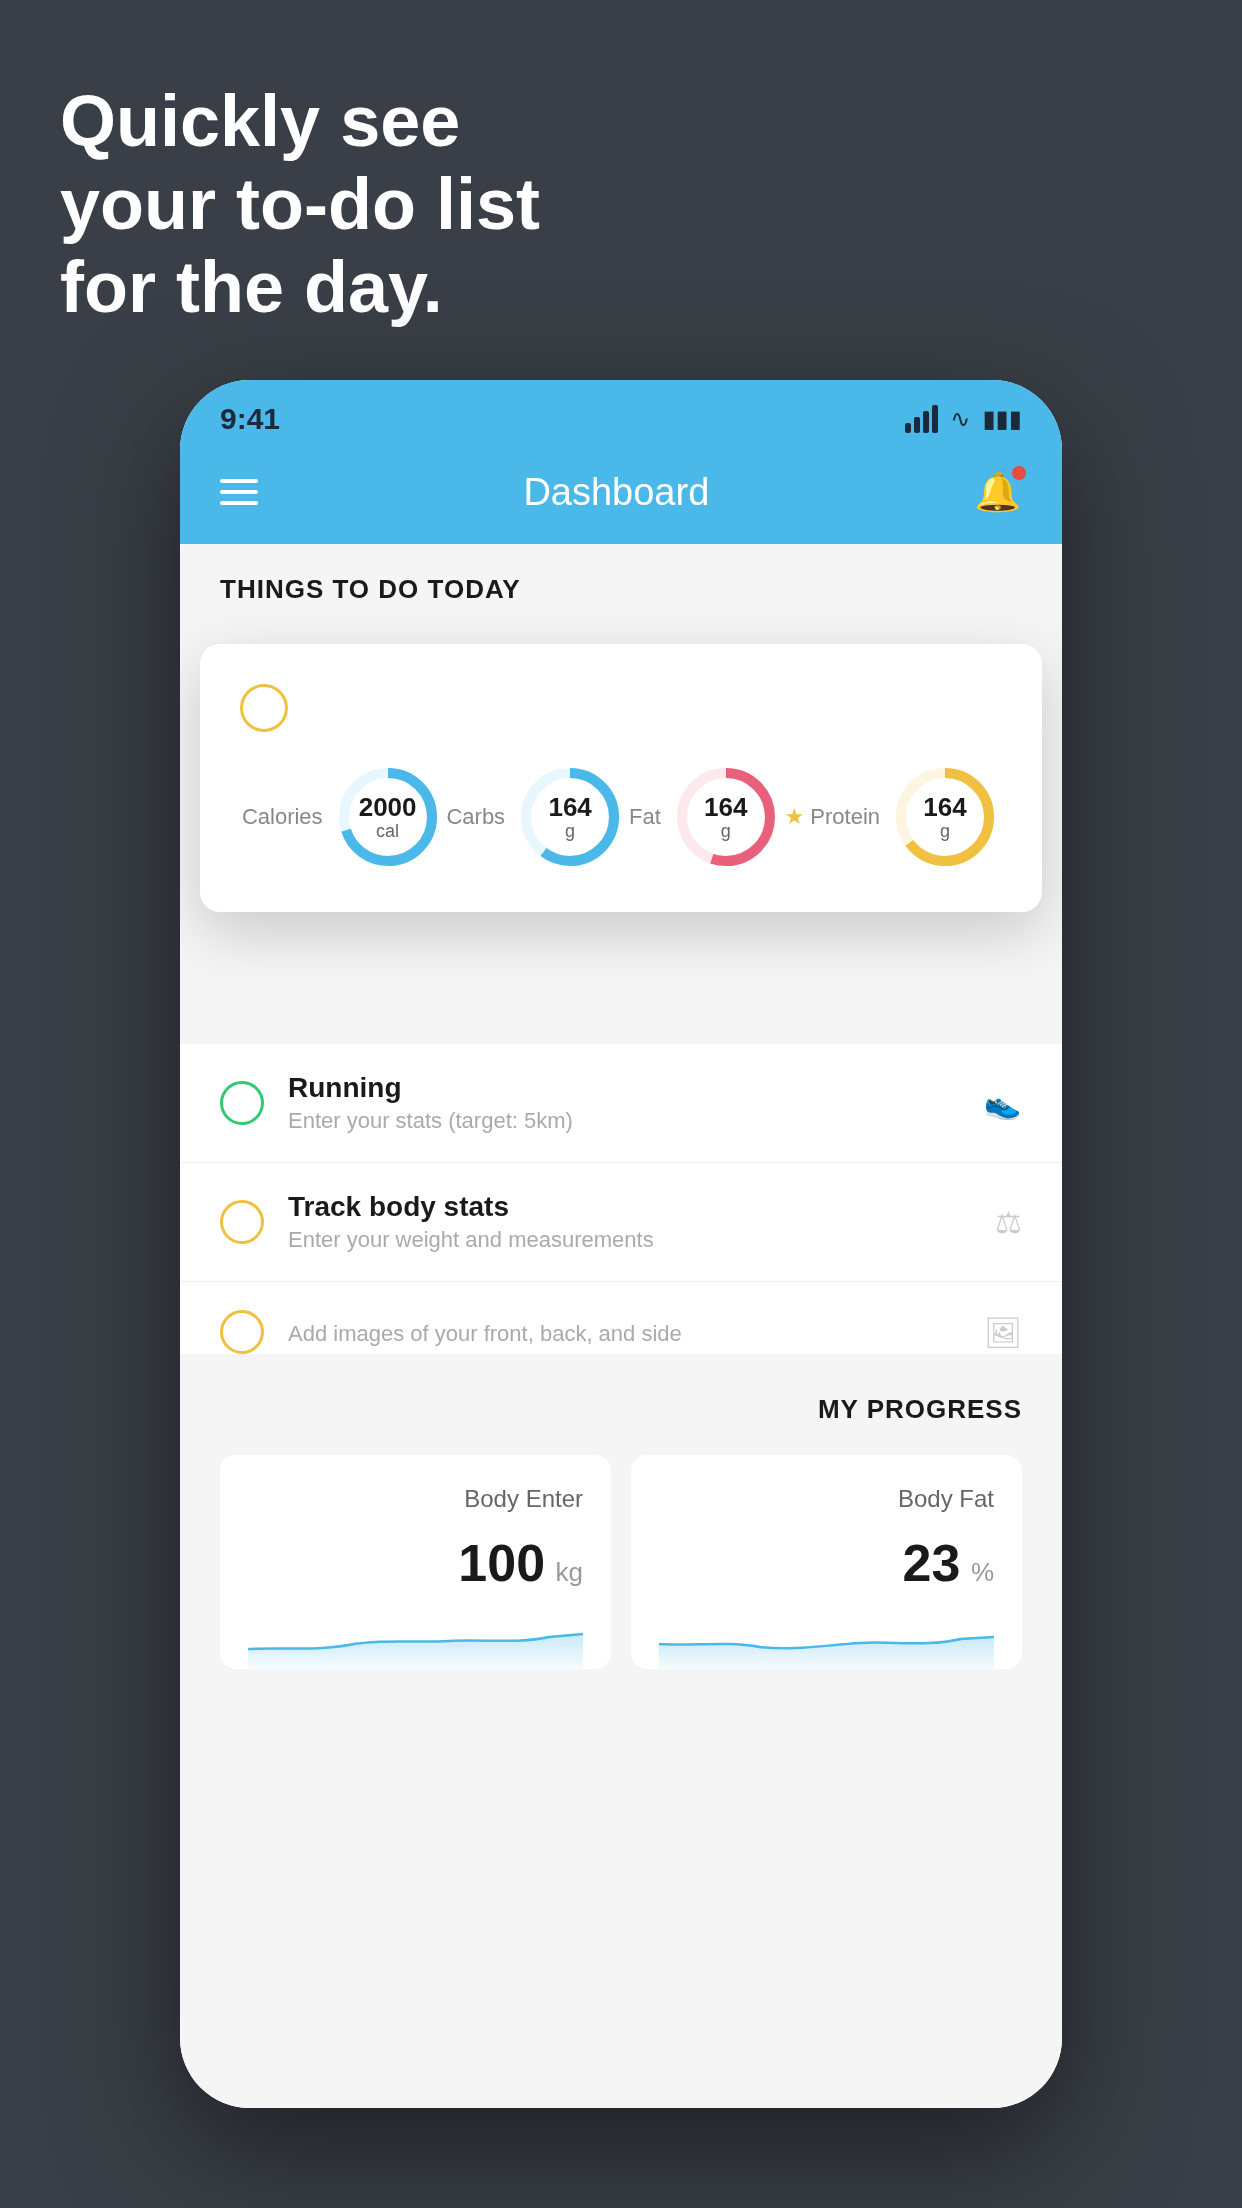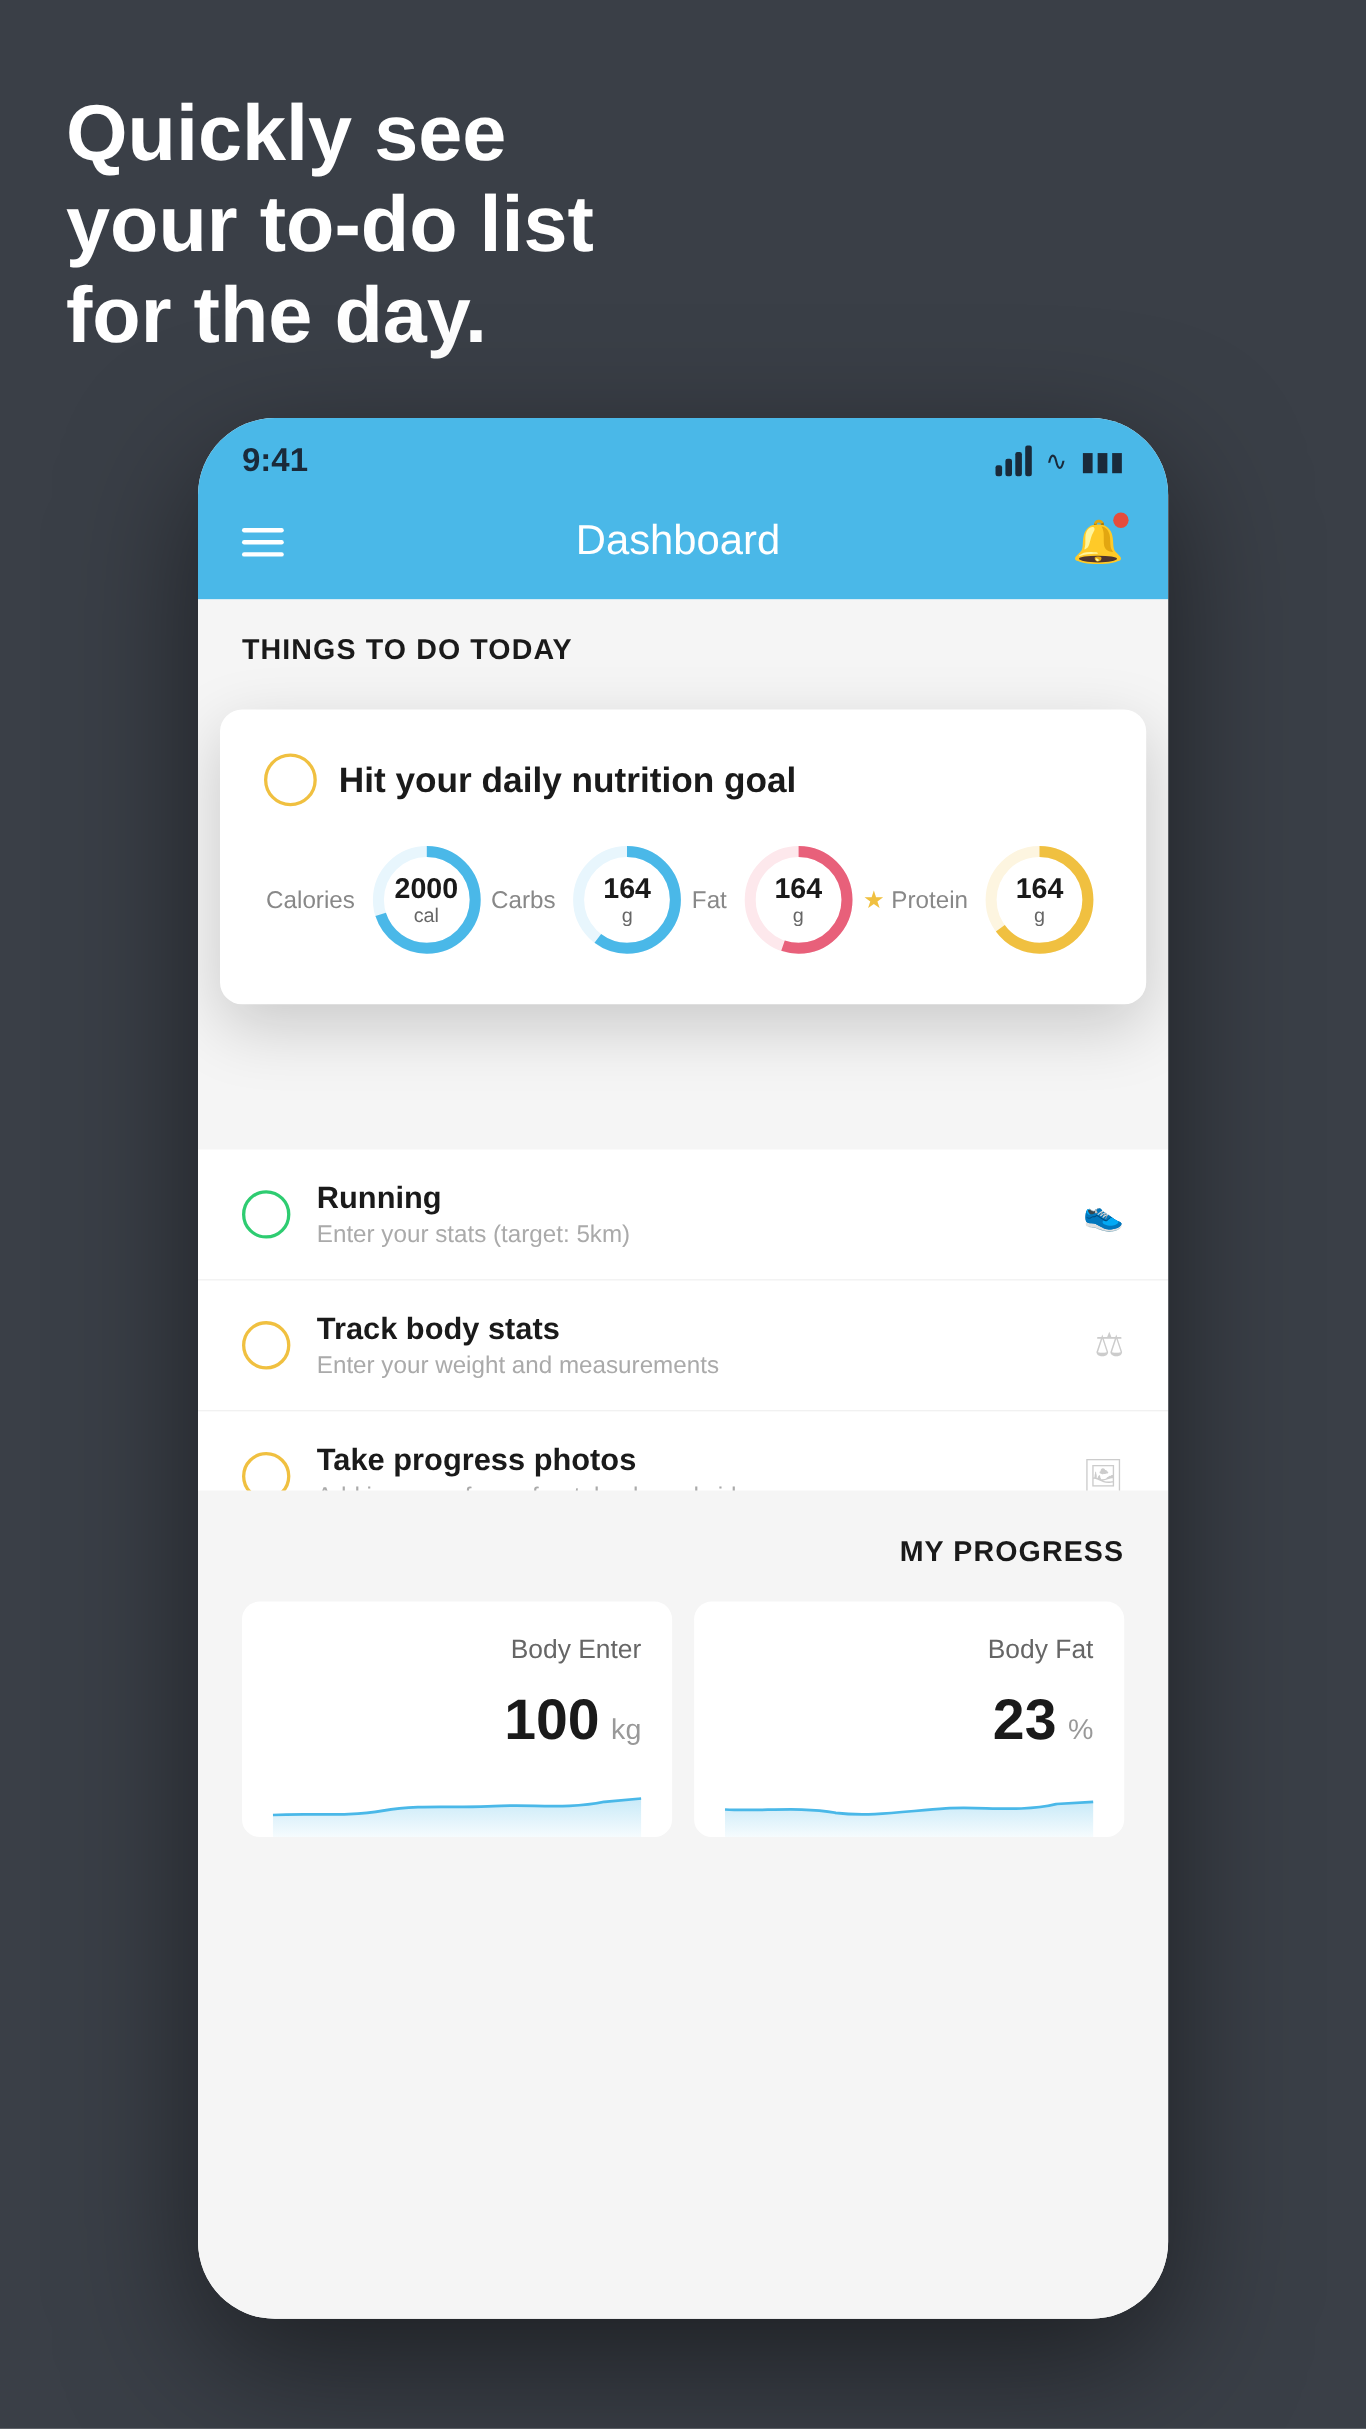--- a/index.html
+++ b/index.html
@@ -344,21 +344,20 @@
     </div>
   </div>
 
   <div class="app-content">
 
     <div class="section-header">THINGS TO DO TODAY</div>
 
     <div class="featured-card">
       <div class="card-title-row">
         <div class="circle-checkbox"></div>
-        <span class="card-title">Hit your daily nutrition goal</span>
       </div>
       <div class="nutrition-row">
 
         <div class="nutrition-item">
           <span class="nutrition-label">Calories</span>
           <div class="donut-wrap">
             <svg width="110" height="110" viewBox="0 0 110 110">
               <circle cx="55" cy="55" r="44" fill="none" stroke="#e8f6fd" stroke-width="10"></circle>
               <circle cx="55" cy="55" r="44" fill="none" stroke="#4ab8e8" stroke-width="10" stroke-dasharray="276.46" stroke-dashoffset="83"></circle>
             </svg>
@@ -432,21 +431,20 @@
         <div class="list-text">
           <div class="list-title">Track body stats</div>
           <div class="list-sub">Enter your weight and measurements</div>
         </div>
         <span class="list-icon">⚖</span>
       </div>
 
       <div class="list-item">
         <div class="list-circle yellow"></div>
         <div class="list-text">
-          <div class="list-title">Take progress photos</div>
           <div class="list-sub">Add images of your front, back, and side</div>
         </div>
         <span class="list-icon">🖼</span>
       </div>
     </div>
 
     <div class="progress-section">
       <div class="progress-title">MY PROGRESS</div>
       <div class="progress-cards">
 

